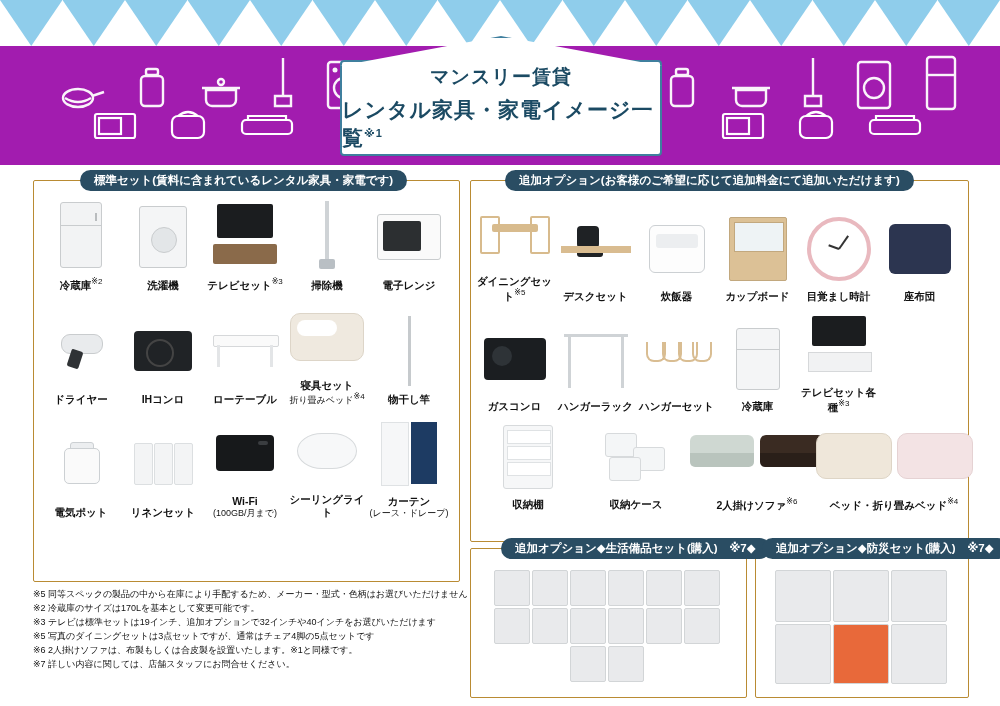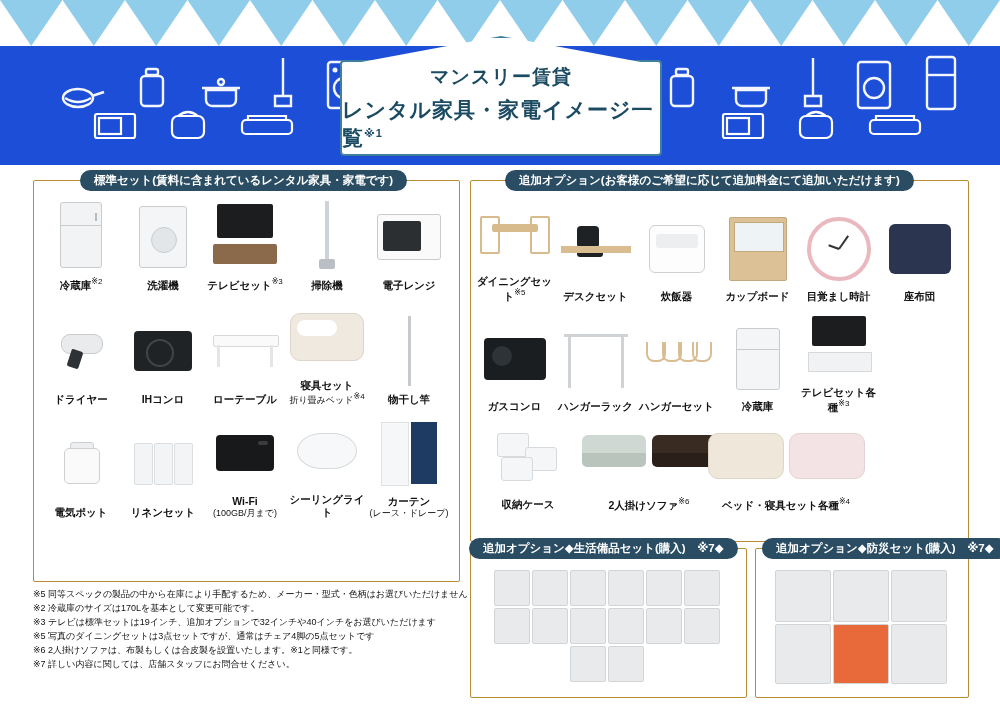--- a/index.html
+++ b/index.html
@@ -8,21 +8,21 @@
     background:#ffffff;
     font-family:"Liberation Sans","DejaVu Sans",sans-serif;
     position:relative;overflow:hidden;
     color:#222;
   }
   .page{position:relative;width:1000px;height:706px;}
 
   
   .header{
     position:absolute;left:0;top:0;width:1000px;height:165px;
-    background:#1d4ed8;overflow:hidden;
+    background:#a21caf;overflow:hidden;
   }
   .awning{
     position:absolute;left:0;top:0;width:1000px;height:46px;
     background:#ffffff;
   }
   .awning .scallop{
     position:absolute;top:0;width:1000px;height:46px;
     display:flex;
   }
   .awning .tri{
@@ -60,21 +60,21 @@
     background:#2a4d63;color:#fff;font-size:11.5px;font-weight:bold;
     border-radius:11px;text-align:center;white-space:nowrap;padding:0 14px;
     z-index:3;
   }
 
   #std-panel{left:33px;top:180px;width:425px;height:400px;}
   #std-title{left:80px;top:170px;}
   #opt-panel{left:470px;top:180px;width:497px;height:360px;}
   #opt-title{left:505px;top:170px;}
   #life-panel{left:470px;top:548px;width:275px;height:148px;}
-  #life-title{left:469px;top:538px;}
+  #life-title{left:501px;top:538px;}
   #bousai-panel{left:755px;top:548px;width:212px;height:148px;}
   #bousai-title{left:762px;top:538px;}
 
   
   .grid{position:absolute;display:flex;flex-wrap:wrap;}
   .cell{display:flex;flex-direction:column;align-items:center;justify-content:flex-end;}
   .thumb{
     display:flex;align-items:center;justify-content:center;
   }
   .cap{
@@ -559,20 +559,30 @@
           <div class="obj tvrack">
             <div class="scr"></div>
             <div class="base"></div>
           </div>
         </div>
       <div class="cap"><span>テレビセット各種</span><span class="note">※3</span></div>
     </div>
 
     <div class="cell" style="width:108px">
       <div class="thumb">
+          <div class="obj chest">
+            <div class="dr" style="top:4px"></div>
+            <div class="dr" style="top:20px"></div>
+            <div class="dr" style="top:36px"></div>
+          </div>
+        </div>
+      <div class="cap"><span>収納棚</span></div>
+    </div>
+    <div class="cell" style="width:108px">
+      <div class="thumb">
           <div class="obj boxes">
             <div class="bx" style="left:0;top:0"></div>
             <div class="bx" style="left:28px;top:14px"></div>
             <div class="bx" style="left:4px;top:24px"></div>
           </div>
         </div>
       <div class="cap"><span>収納ケース</span></div>
     </div>
     <div class="cell" style="width:134px">
       <div class="thumb" style="gap:6px">
@@ -585,21 +595,21 @@
             <div class="st"></div>
           </div>
       </div>
       <div class="cap"><span>2人掛けソファ</span><span class="note">※6</span></div>
     </div>
     <div class="cell" style="width:140px">
       <div class="thumb" style="gap:5px">
         <div class="obj bedset"></div>
         <div class="obj bedset pink"></div>
       </div>
-      <div class="cap"><span>ベッド・寝具セット各種</span><span class="note">※4</span></div>
+      <div class="cap"><span>ベッド・折り畳みベッド</span><span class="note">※4</span></div>
     </div>
   </div>
 
   <div class="panel" id="life-panel"></div>
   <div class="panel-title" id="life-title">追加オプション◆生活備品セット(購入)　※7◆</div>
   <div class="photostrip" style="left:478px;top:570px;width:258px;">
     <div class="photo"></div>
     <div class="photo"></div>
     <div class="photo"></div>
     <div class="photo"></div>

